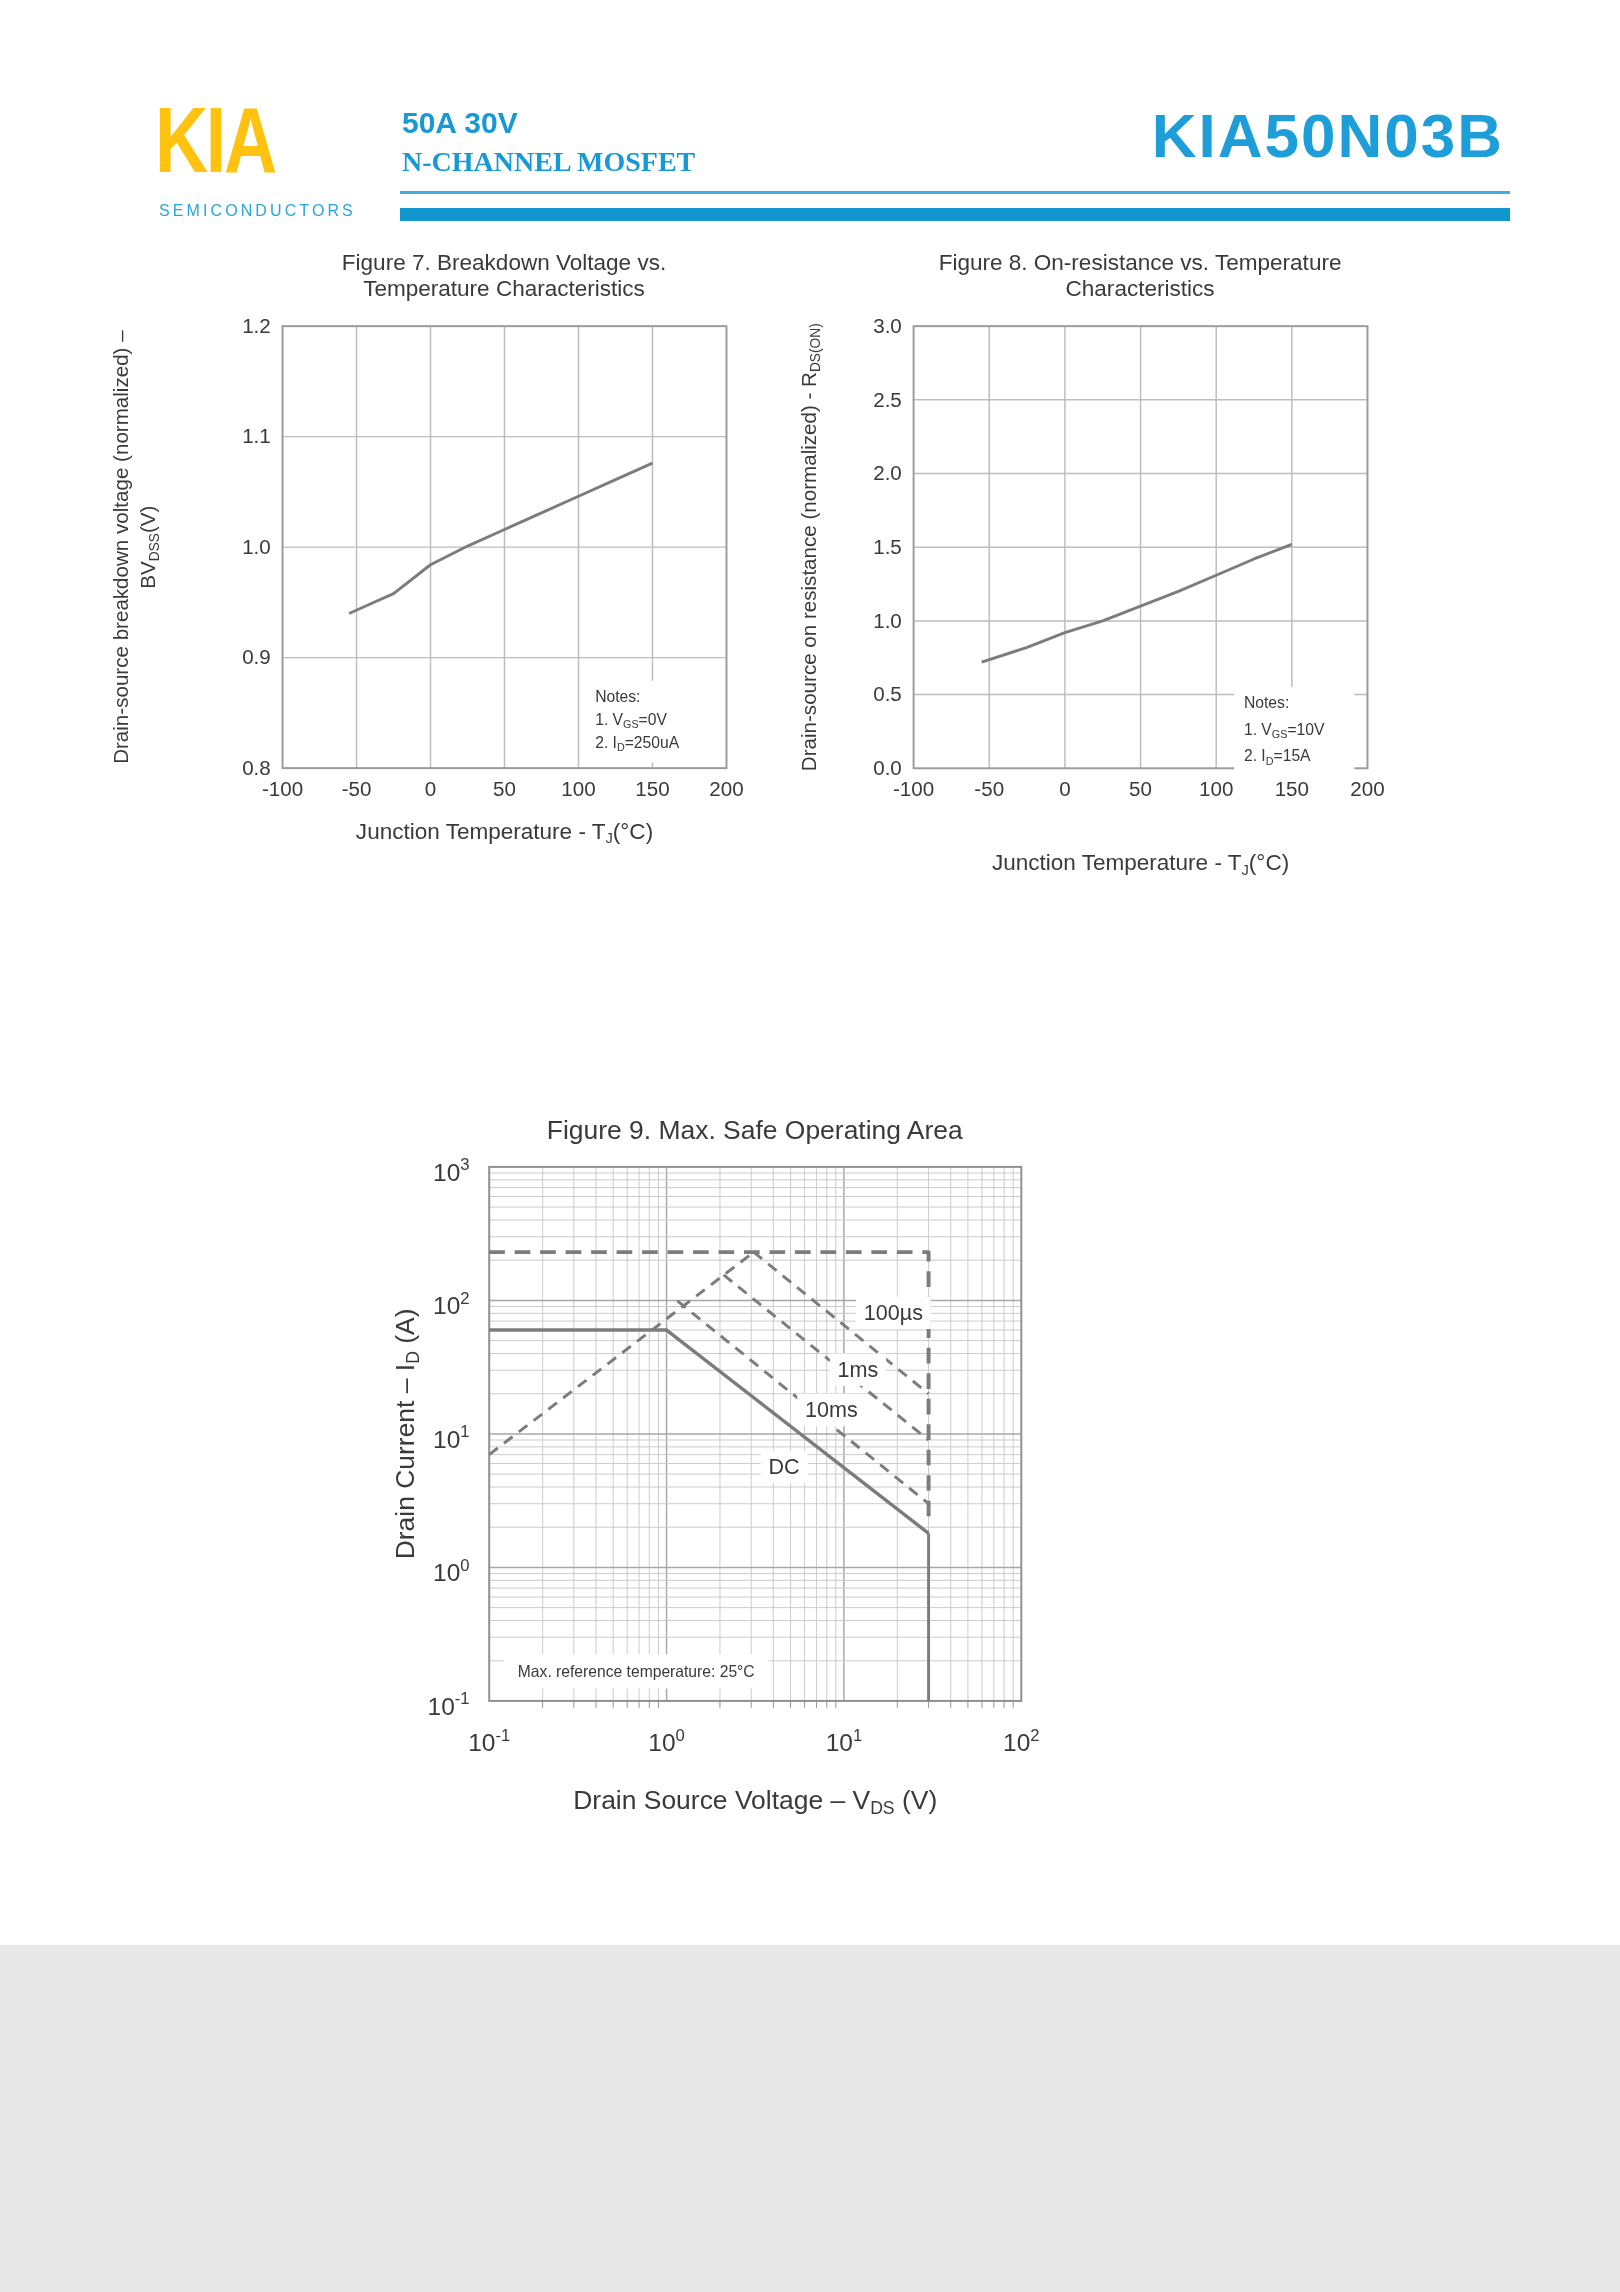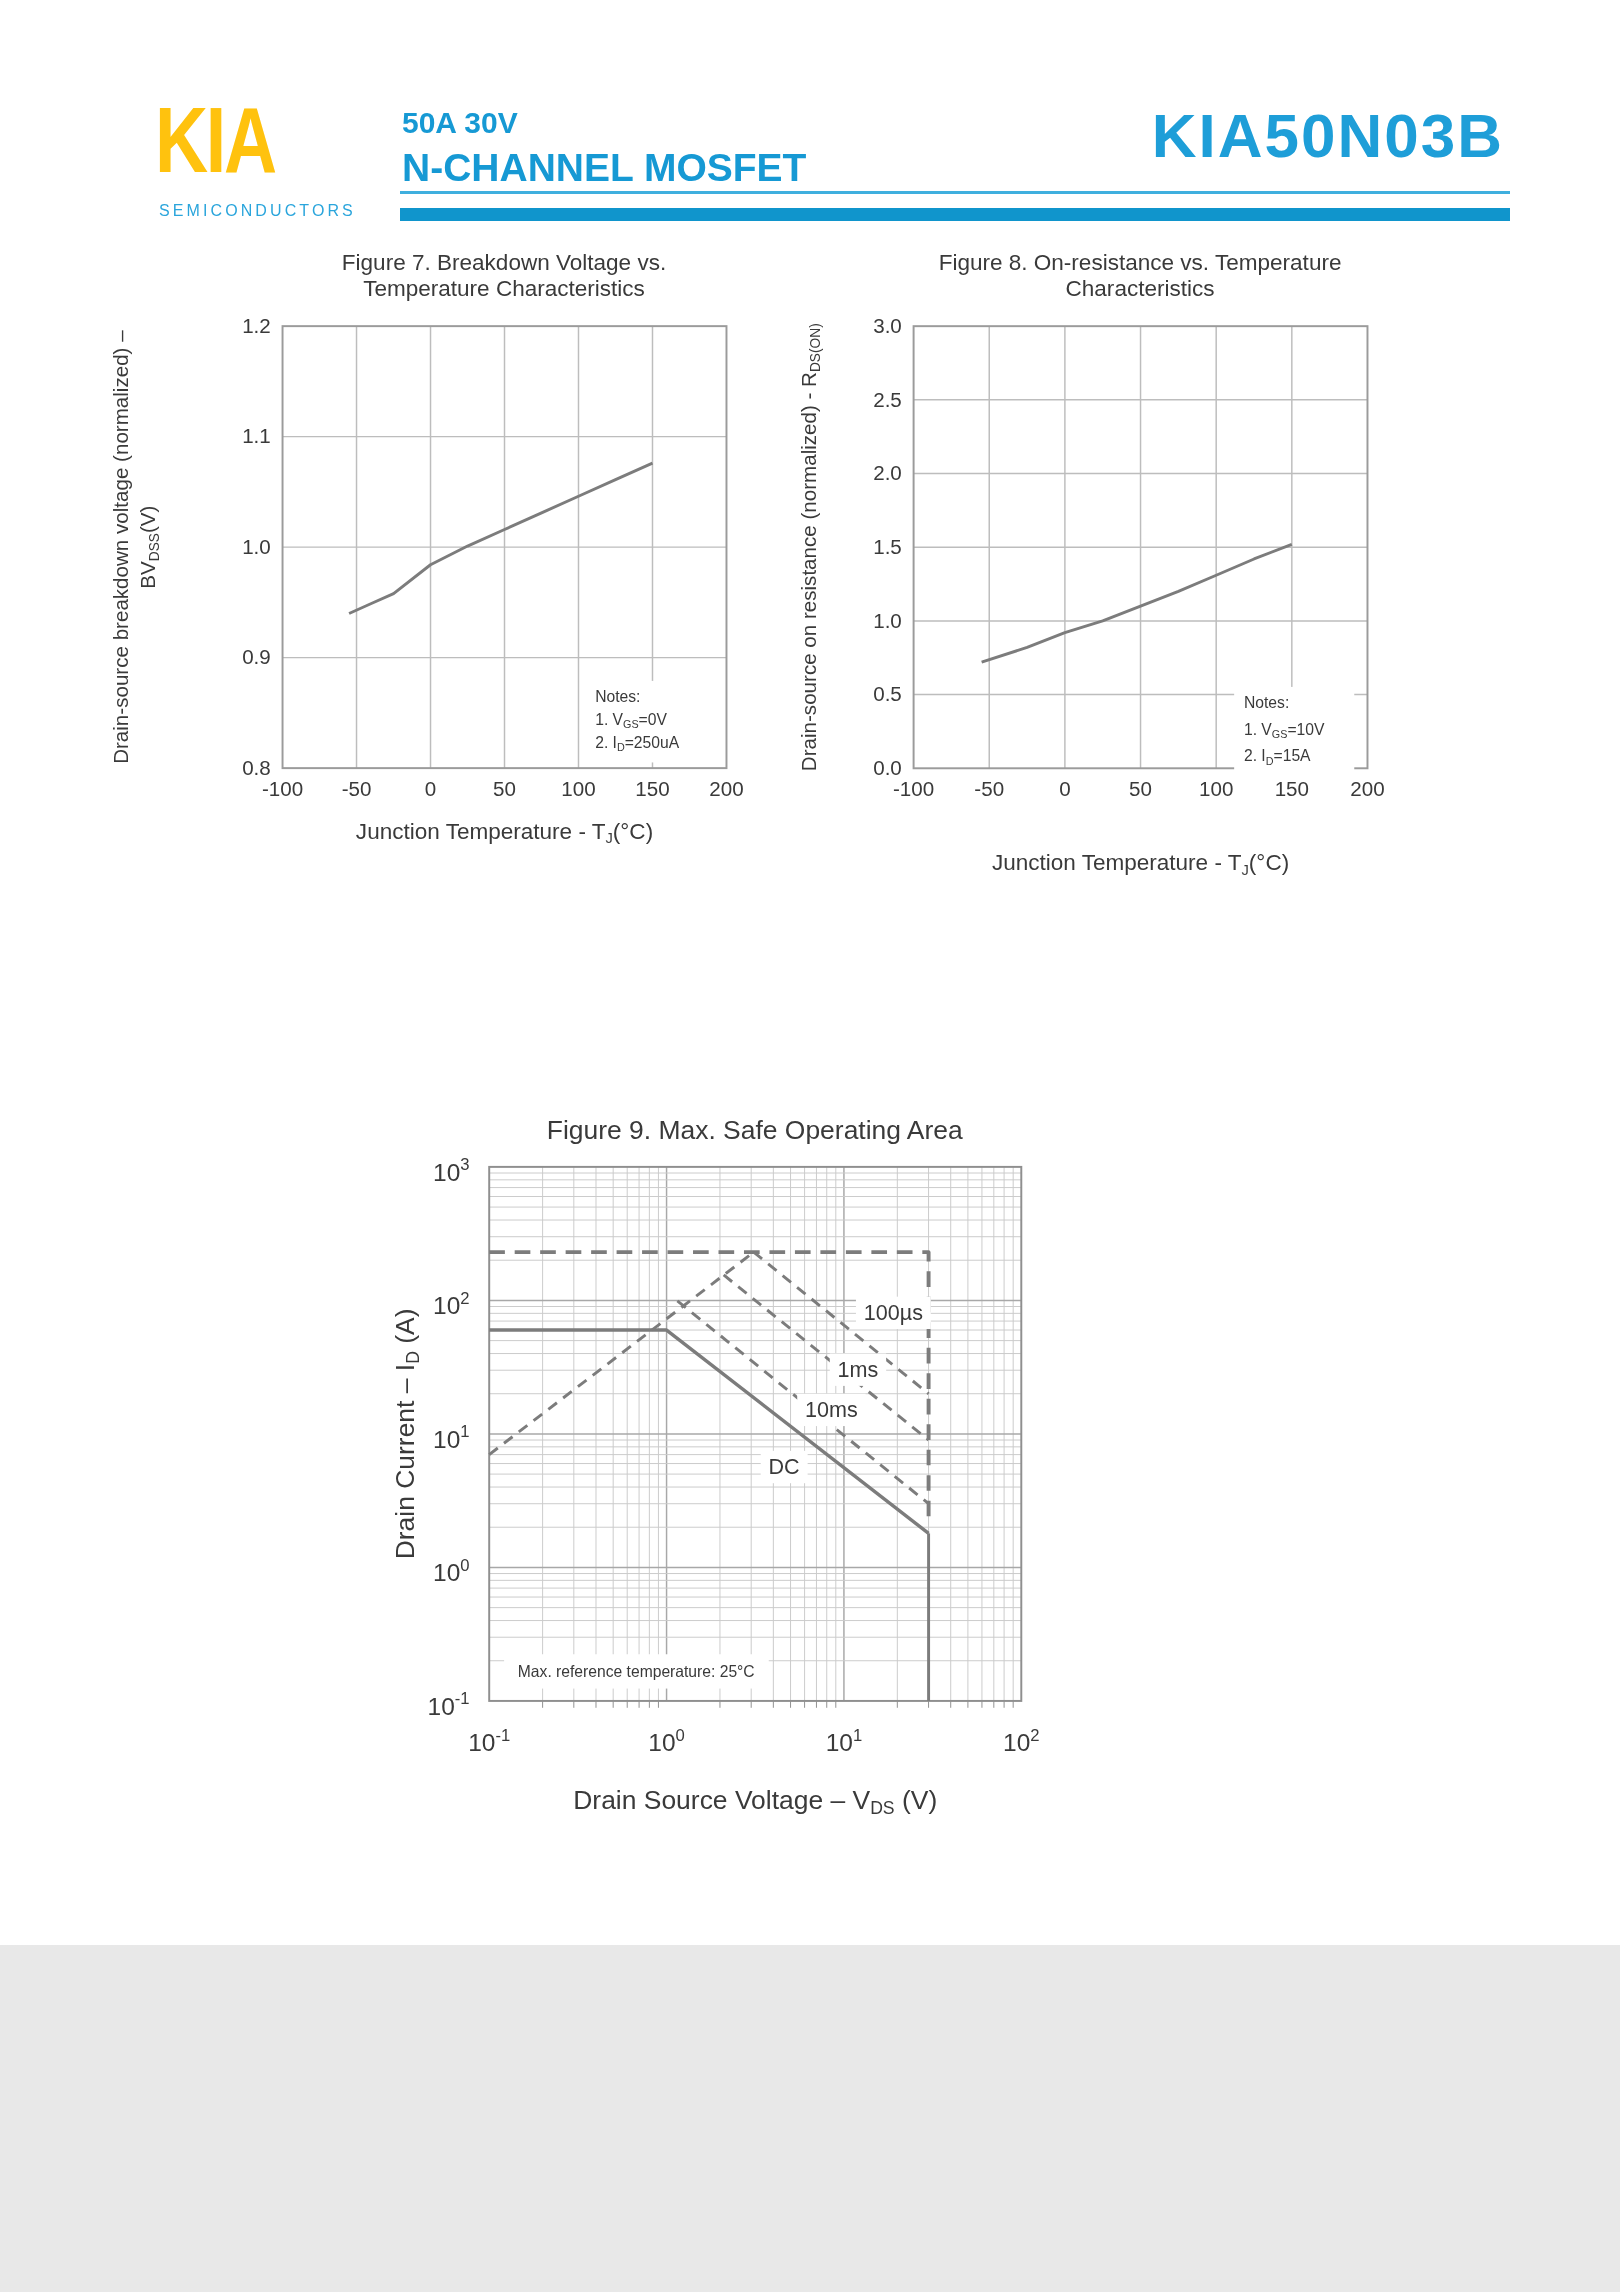--- a/index.html
+++ b/index.html
@@ -19,21 +19,21 @@
     transform:scaleX(0.80);transform-origin:left top;
     color:#FFC20E;
   }
   .logo-sub{
     left:159px;top:202px;
     font-size:16px;letter-spacing:3.1px;
     color:#2AA5DC;
   }
   .subtitle{left:402px;top:92px;color:#1699D4;font-weight:bold;margin-top:16px;}
   .subtitle .l1{font-size:30px;line-height:1.0;}
-  .subtitle .l2{font-size:39px;line-height:1.0;margin-top:9.8px;}
+  .subtitle .l2{font-size:28px;line-height:1.0;margin-top:9.8px;font-family:Liberation Serif, serif;}
   .partnum{
     right:116px;top:100px;
     font-size:62px;font-weight:bold;letter-spacing:2px;
     color:#1E9ED8;
   }
   .rule-thin{left:400px;top:191px;width:1110px;height:2.9px;background:#3FAFDE;}
   .rule-thick{left:400px;top:208px;width:1110px;height:12.7px;background:#1095CC;}
   
   svg.chart{position:absolute;overflow:visible;}
   

